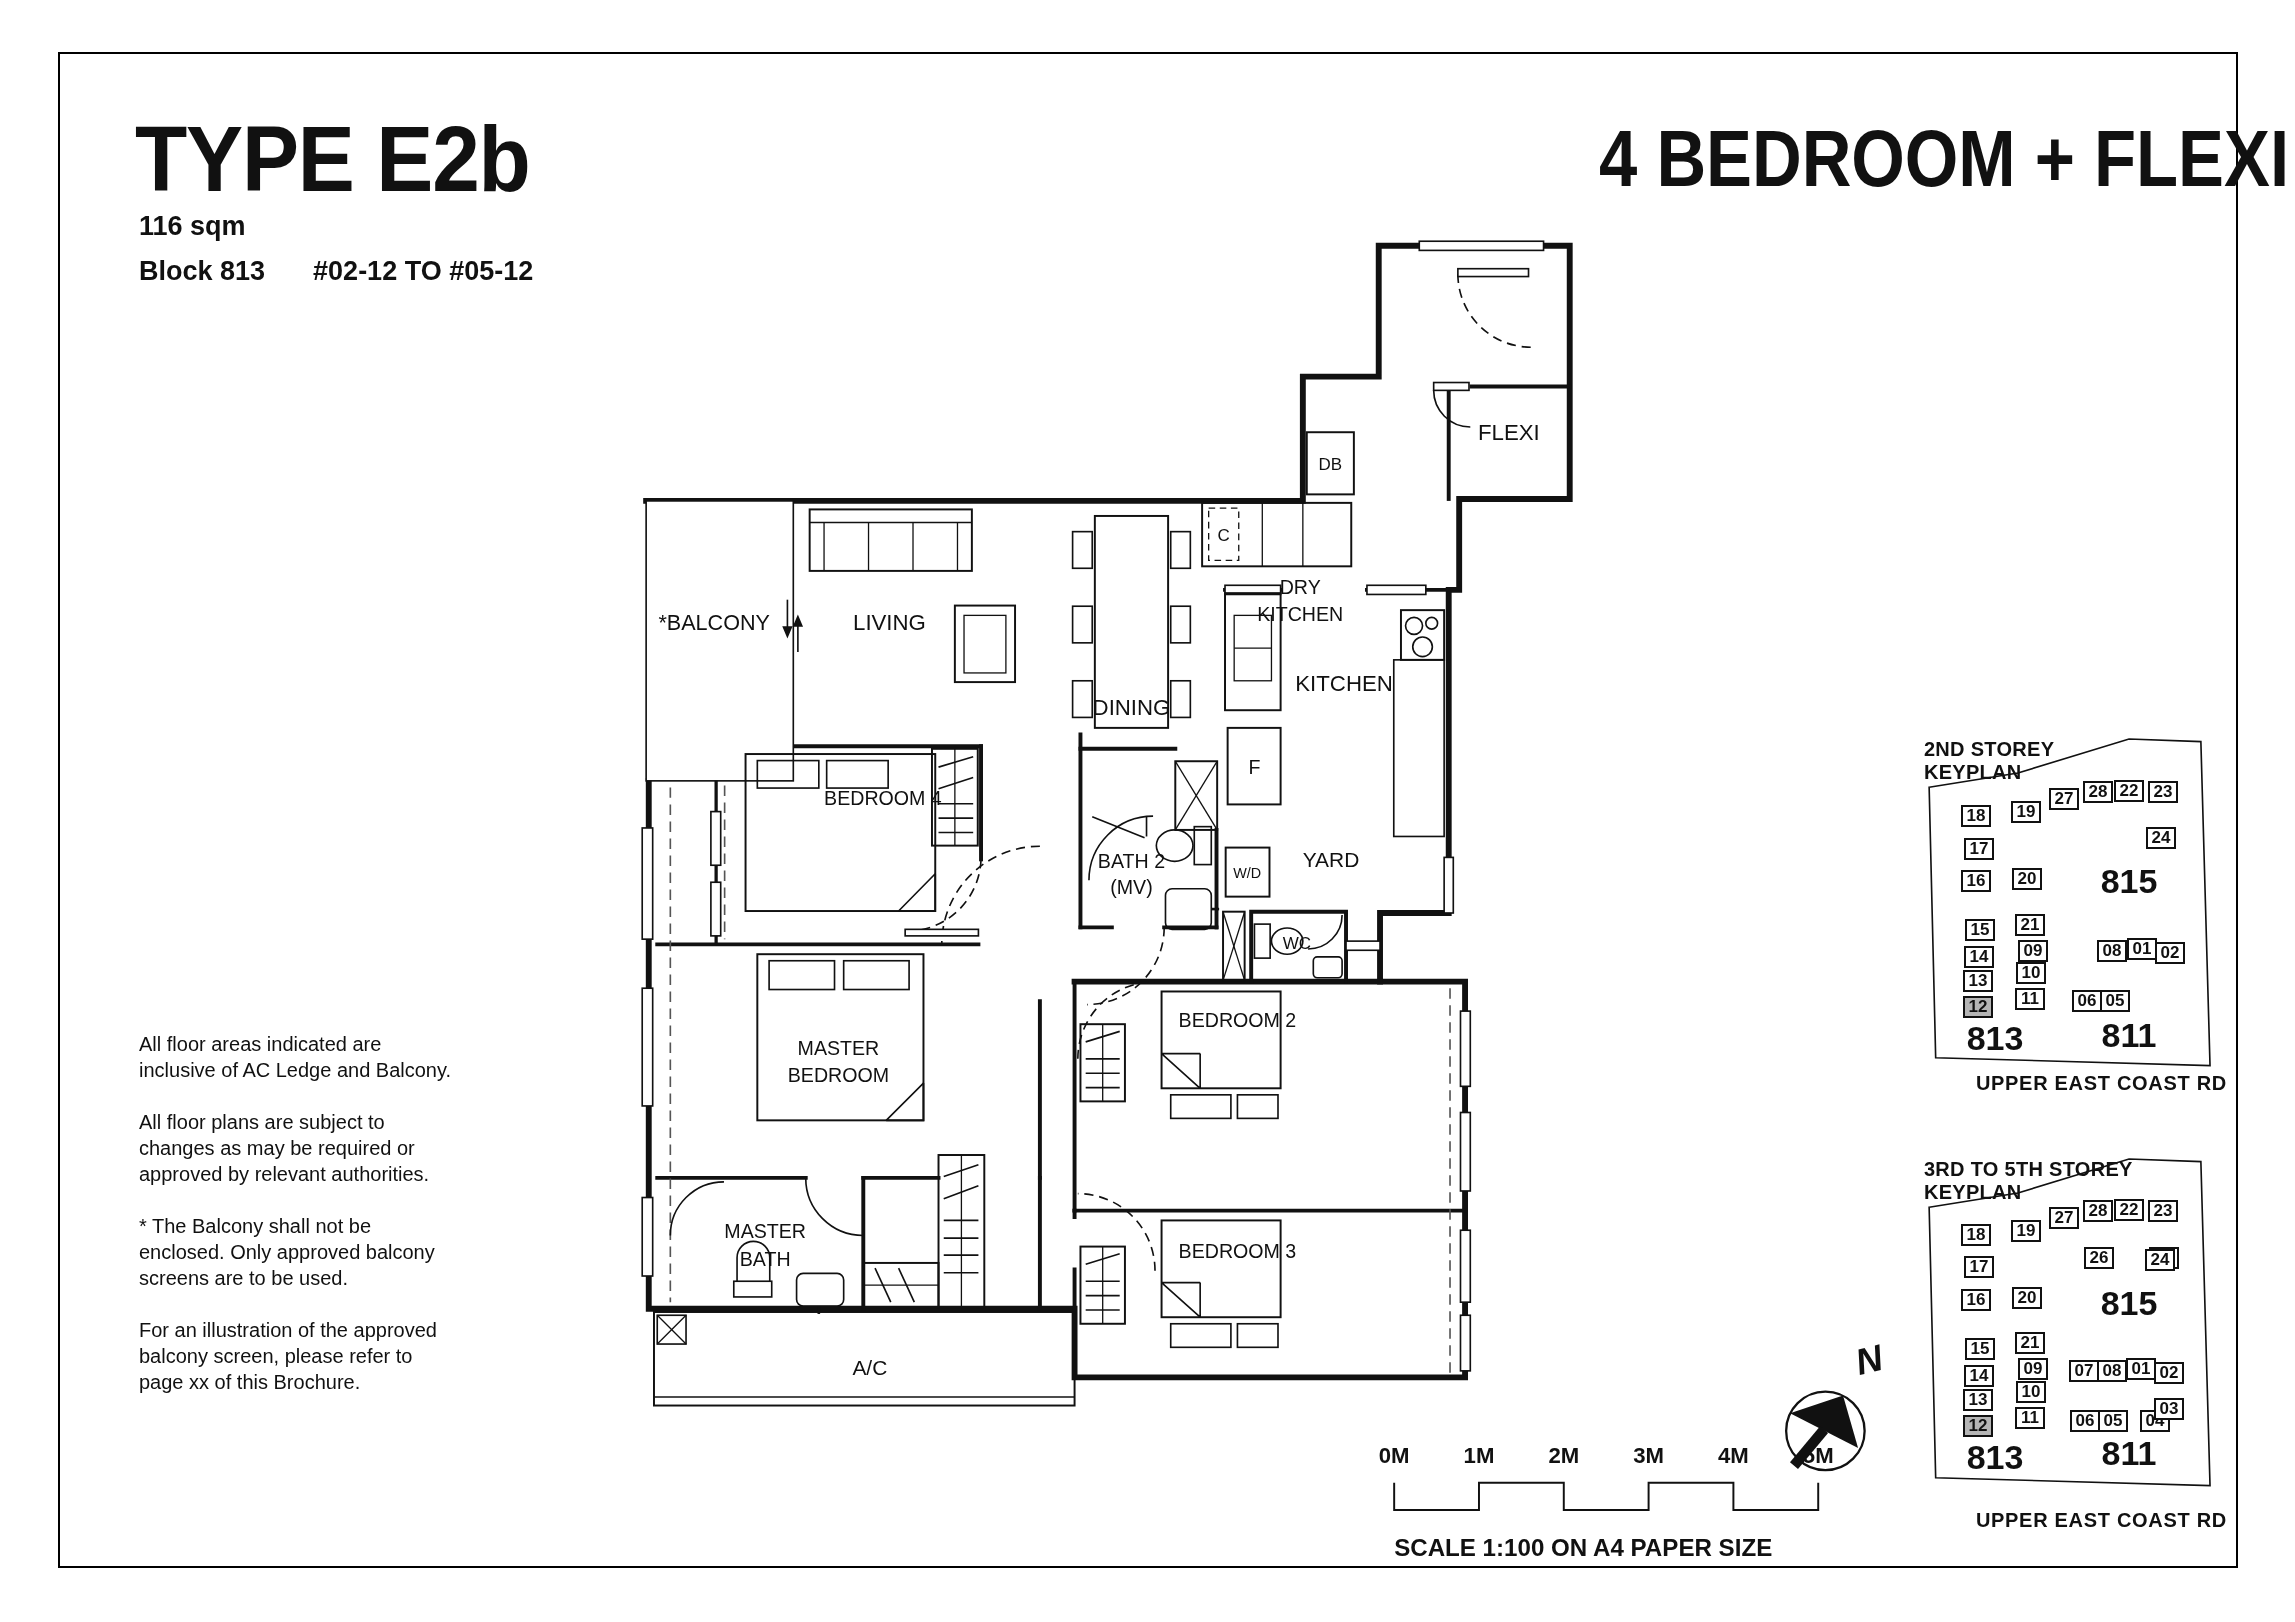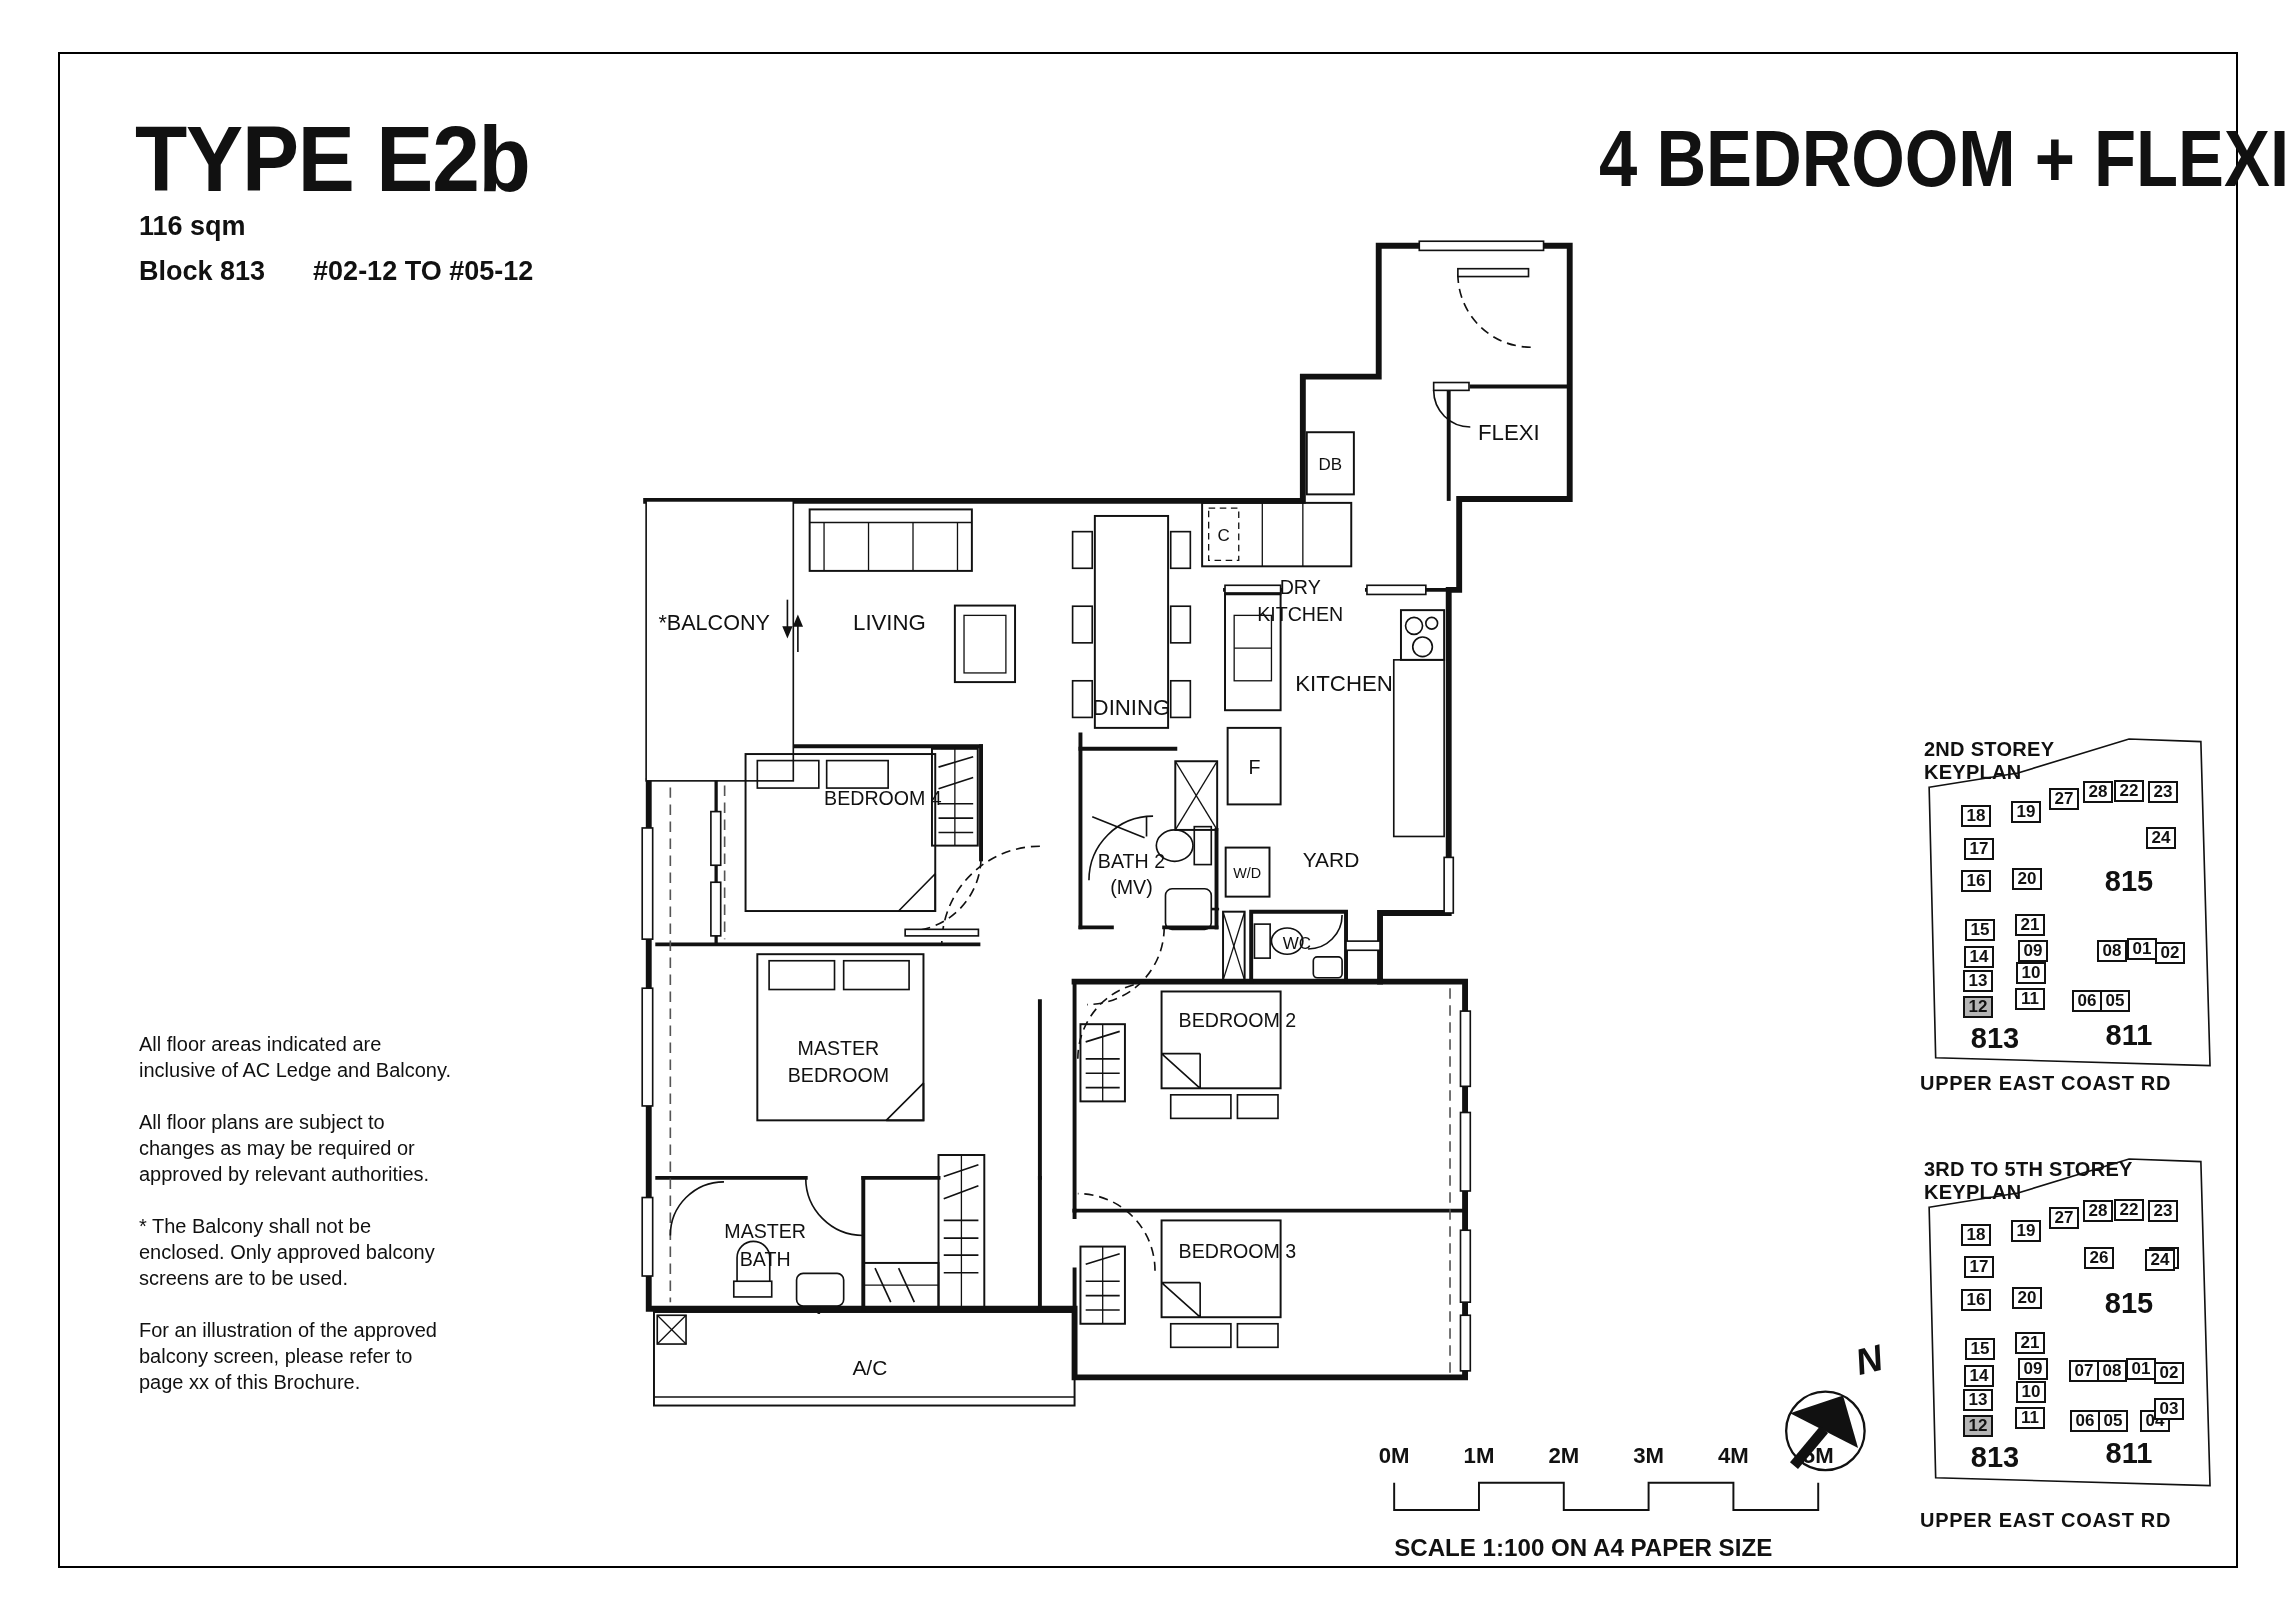--- a/index.html
+++ b/index.html
@@ -20,29 +20,29 @@
   svg text{font-family:"Liberation Sans",sans-serif;fill:#111;}
   
   .scalebar{position:absolute;left:1374px;top:1437px;}
   
   .north{position:absolute;left:1760px;top:1328px;}
   
   .keyplan{position:absolute;width:307px;height:393px;}
   .kp1{left:1920px;top:731px;}
   .kp2{left:1920px;top:1151px;}
   .kp-title{position:absolute;left:3.9px;top:6.5px;font-size:20px;font-weight:bold;line-height:1.18;letter-spacing:0.3px;}
-  .kp-road{position:absolute;left:0;width:100%;text-align:left;font-size:20px;font-weight:bold;letter-spacing:0.7px;white-space:nowrap;}
+  .kp-road{position:absolute;left:0;width:100%;text-align:right;font-size:20px;font-weight:bold;letter-spacing:0.7px;white-space:nowrap;}
   .kp1 .kp-road{top:341px;}
   .kp2 .kp-road{top:358px;}
   .kp-site{position:absolute;left:0;top:0;}
   .kp-unit{position:absolute;width:30px;height:22px;margin-left:-15px;margin-top:-11px;
            border:2px solid #111;background:#fff;display:flex;align-items:center;justify-content:center;
            font-size:17px;font-weight:bold;box-sizing:border-box;}
   .kp-hl{background:#b5b5b5;}
-  .kp-block{position:absolute;transform:translate(-50%,-50%);font-size:29px;font-weight:bold;}
+  .kp-block{position:absolute;transform:translate(-50%,-50%);font-size:34px;font-weight:bold;}
 </style>
 </head>
 <body>
 
 <div class="sheet">
   <div class="frame"></div>
 
   <div class="type-title">TYPE E2b</div>
   <div class="area-line">116 sqm</div>
   <div class="block-line">

